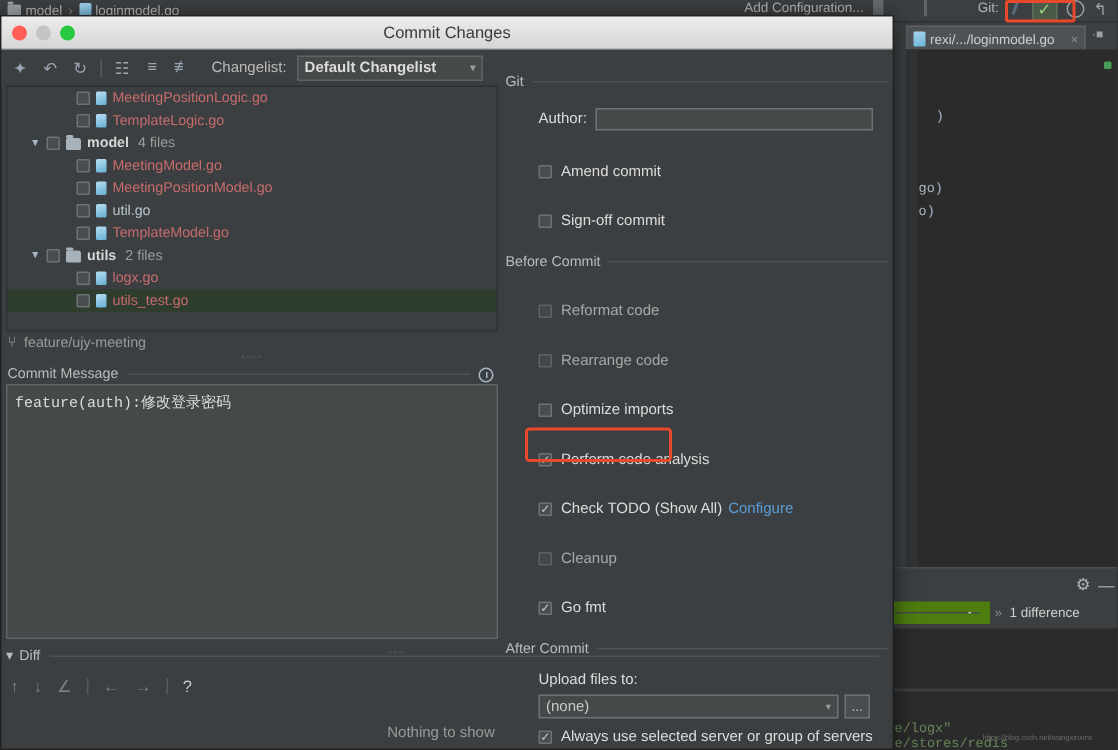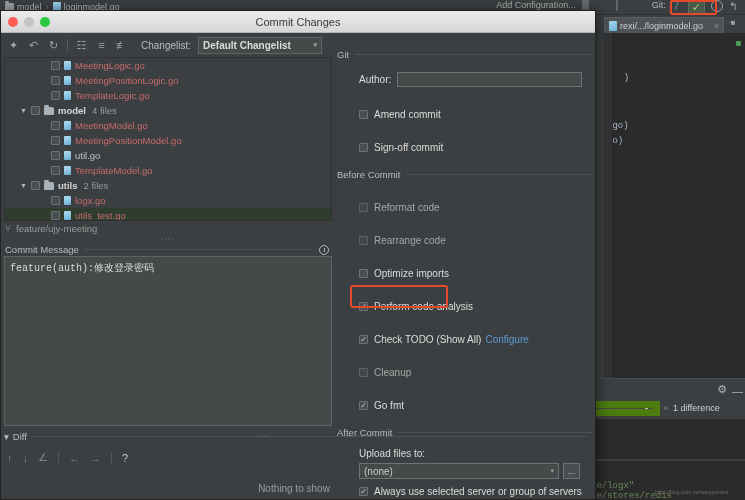--- a/index.html
+++ b/index.html
@@ -292,26 +292,20 @@
         <span>Default Changelist</span>
         <span class="cv">▾</span>
       </span>
     </div>
 
     <div class="tree-wrap" id="tree">
         <div class="trow">
           <span style="display: inline-block; width: 42px;"></span>
           <span class="tcb"></span>
           <span class="gfile"></span>
-          <span class="fname-mod">MeetingLogic.go</span>
-        </div>
-        <div class="trow">
-          <span style="display: inline-block; width: 42px;"></span>
-          <span class="tcb"></span>
-          <span class="gfile"></span>
           <span class="fname-mod">MeetingPositionLogic.go</span>
         </div>
         <div class="trow">
           <span style="display: inline-block; width: 42px;"></span>
           <span class="tcb"></span>
           <span class="gfile"></span>
           <span class="fname-mod">TemplateLogic.go</span>
         </div>
         <div class="trow">
           <span style="display: inline-block; width: 22px; text-align: right; color: rgb(169, 183, 198); font-size: 7px; padding-right: 4px;">▼</span>

